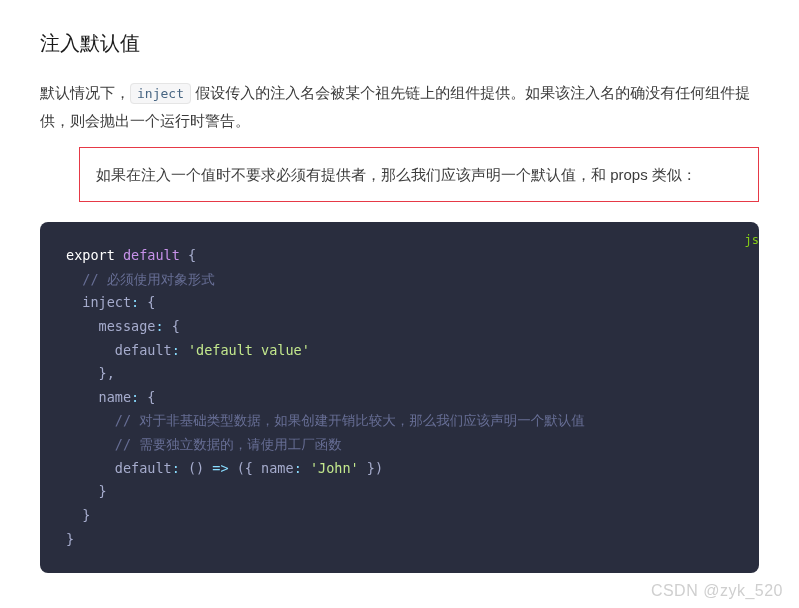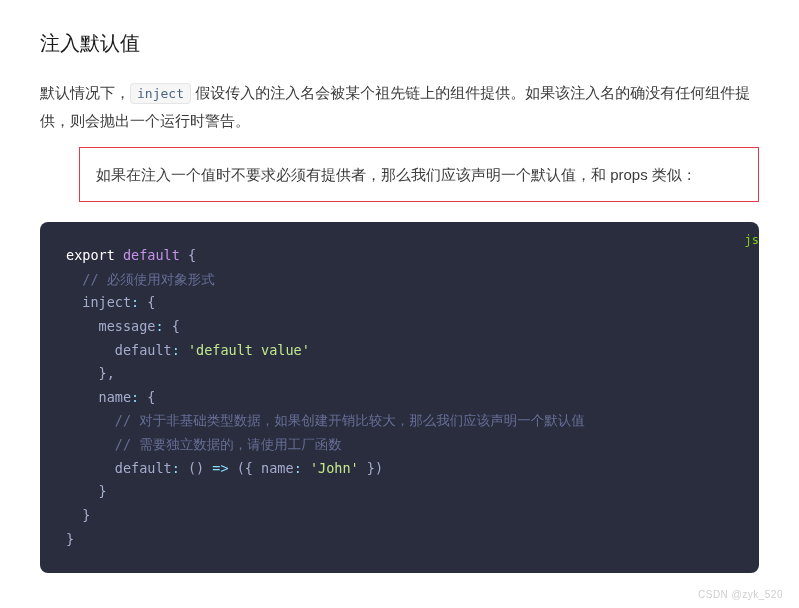--- a/index.html
+++ b/index.html
@@ -68,21 +68,21 @@
     .tok-comment { color: #676e95; }
     .tok-prop { color: #a6accd; }
     .tok-colon { color: #89ddff; }
     .tok-string { color: #c3e88d; }
     .tok-arrow { color: #89ddff; }
     .tok-plain { color: #a6accd; }
     .watermark {
       position: fixed;
       bottom: 8px;
       right: 16px;
-      font-size: 10px;
+      font-size: 16px;
       color: #cfcfcf;
       letter-spacing: 0.5px;
     }
   </style>
 </head>
 <body>
 
 <h2 class="heading">注入默认值</h2>
 
 <p class="paragraph">

